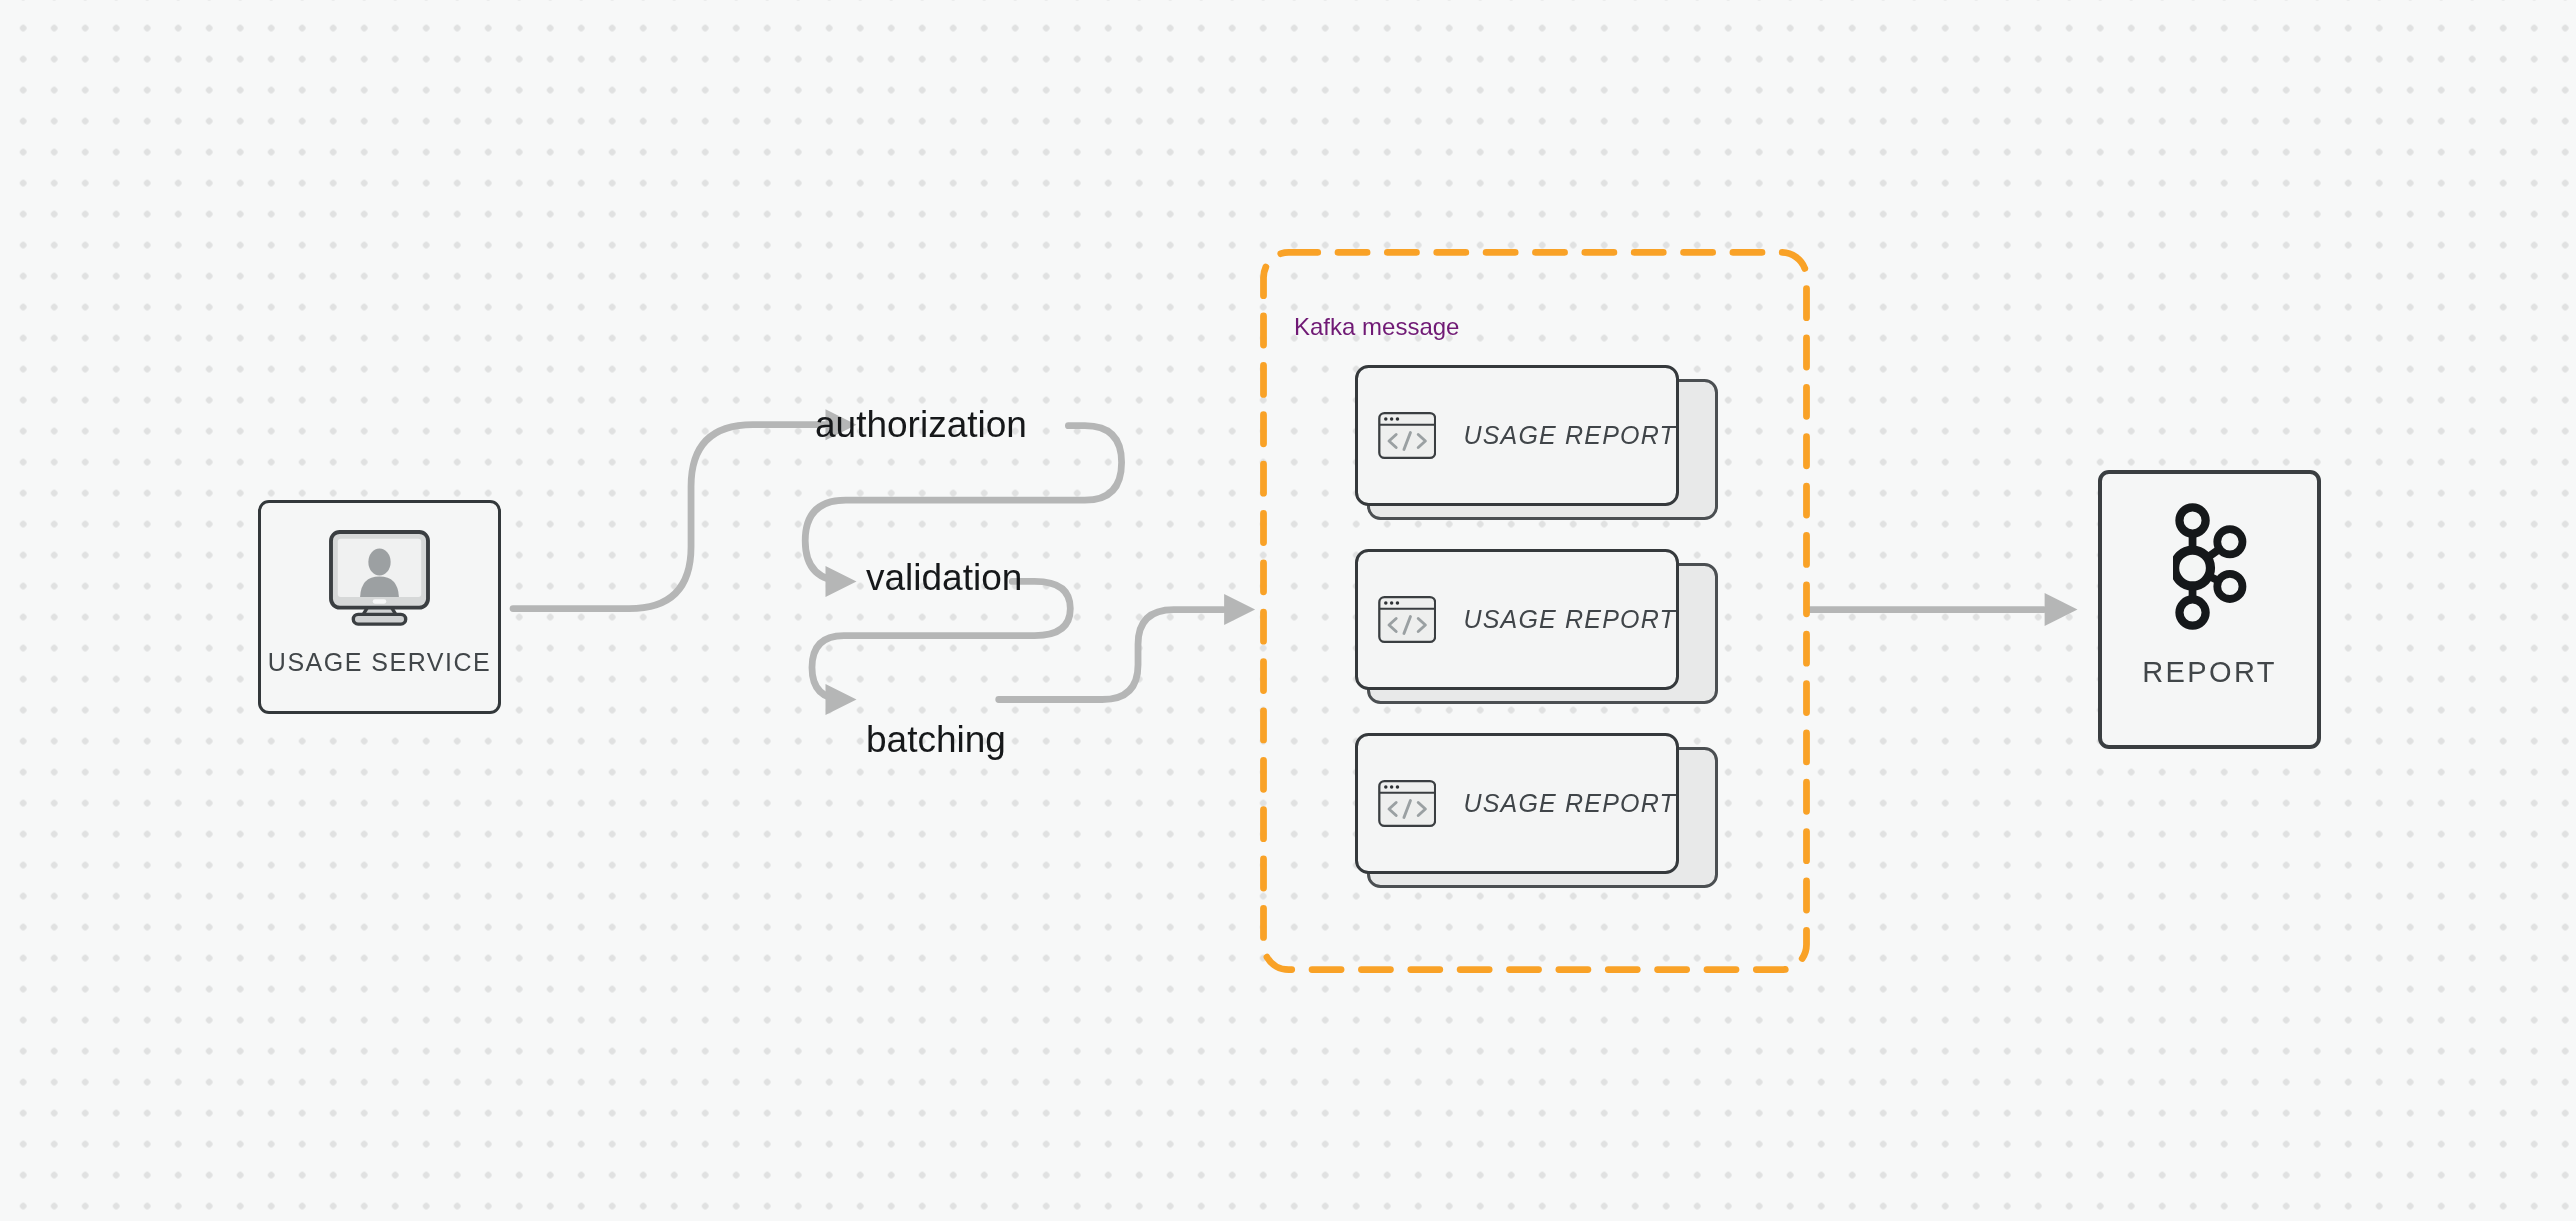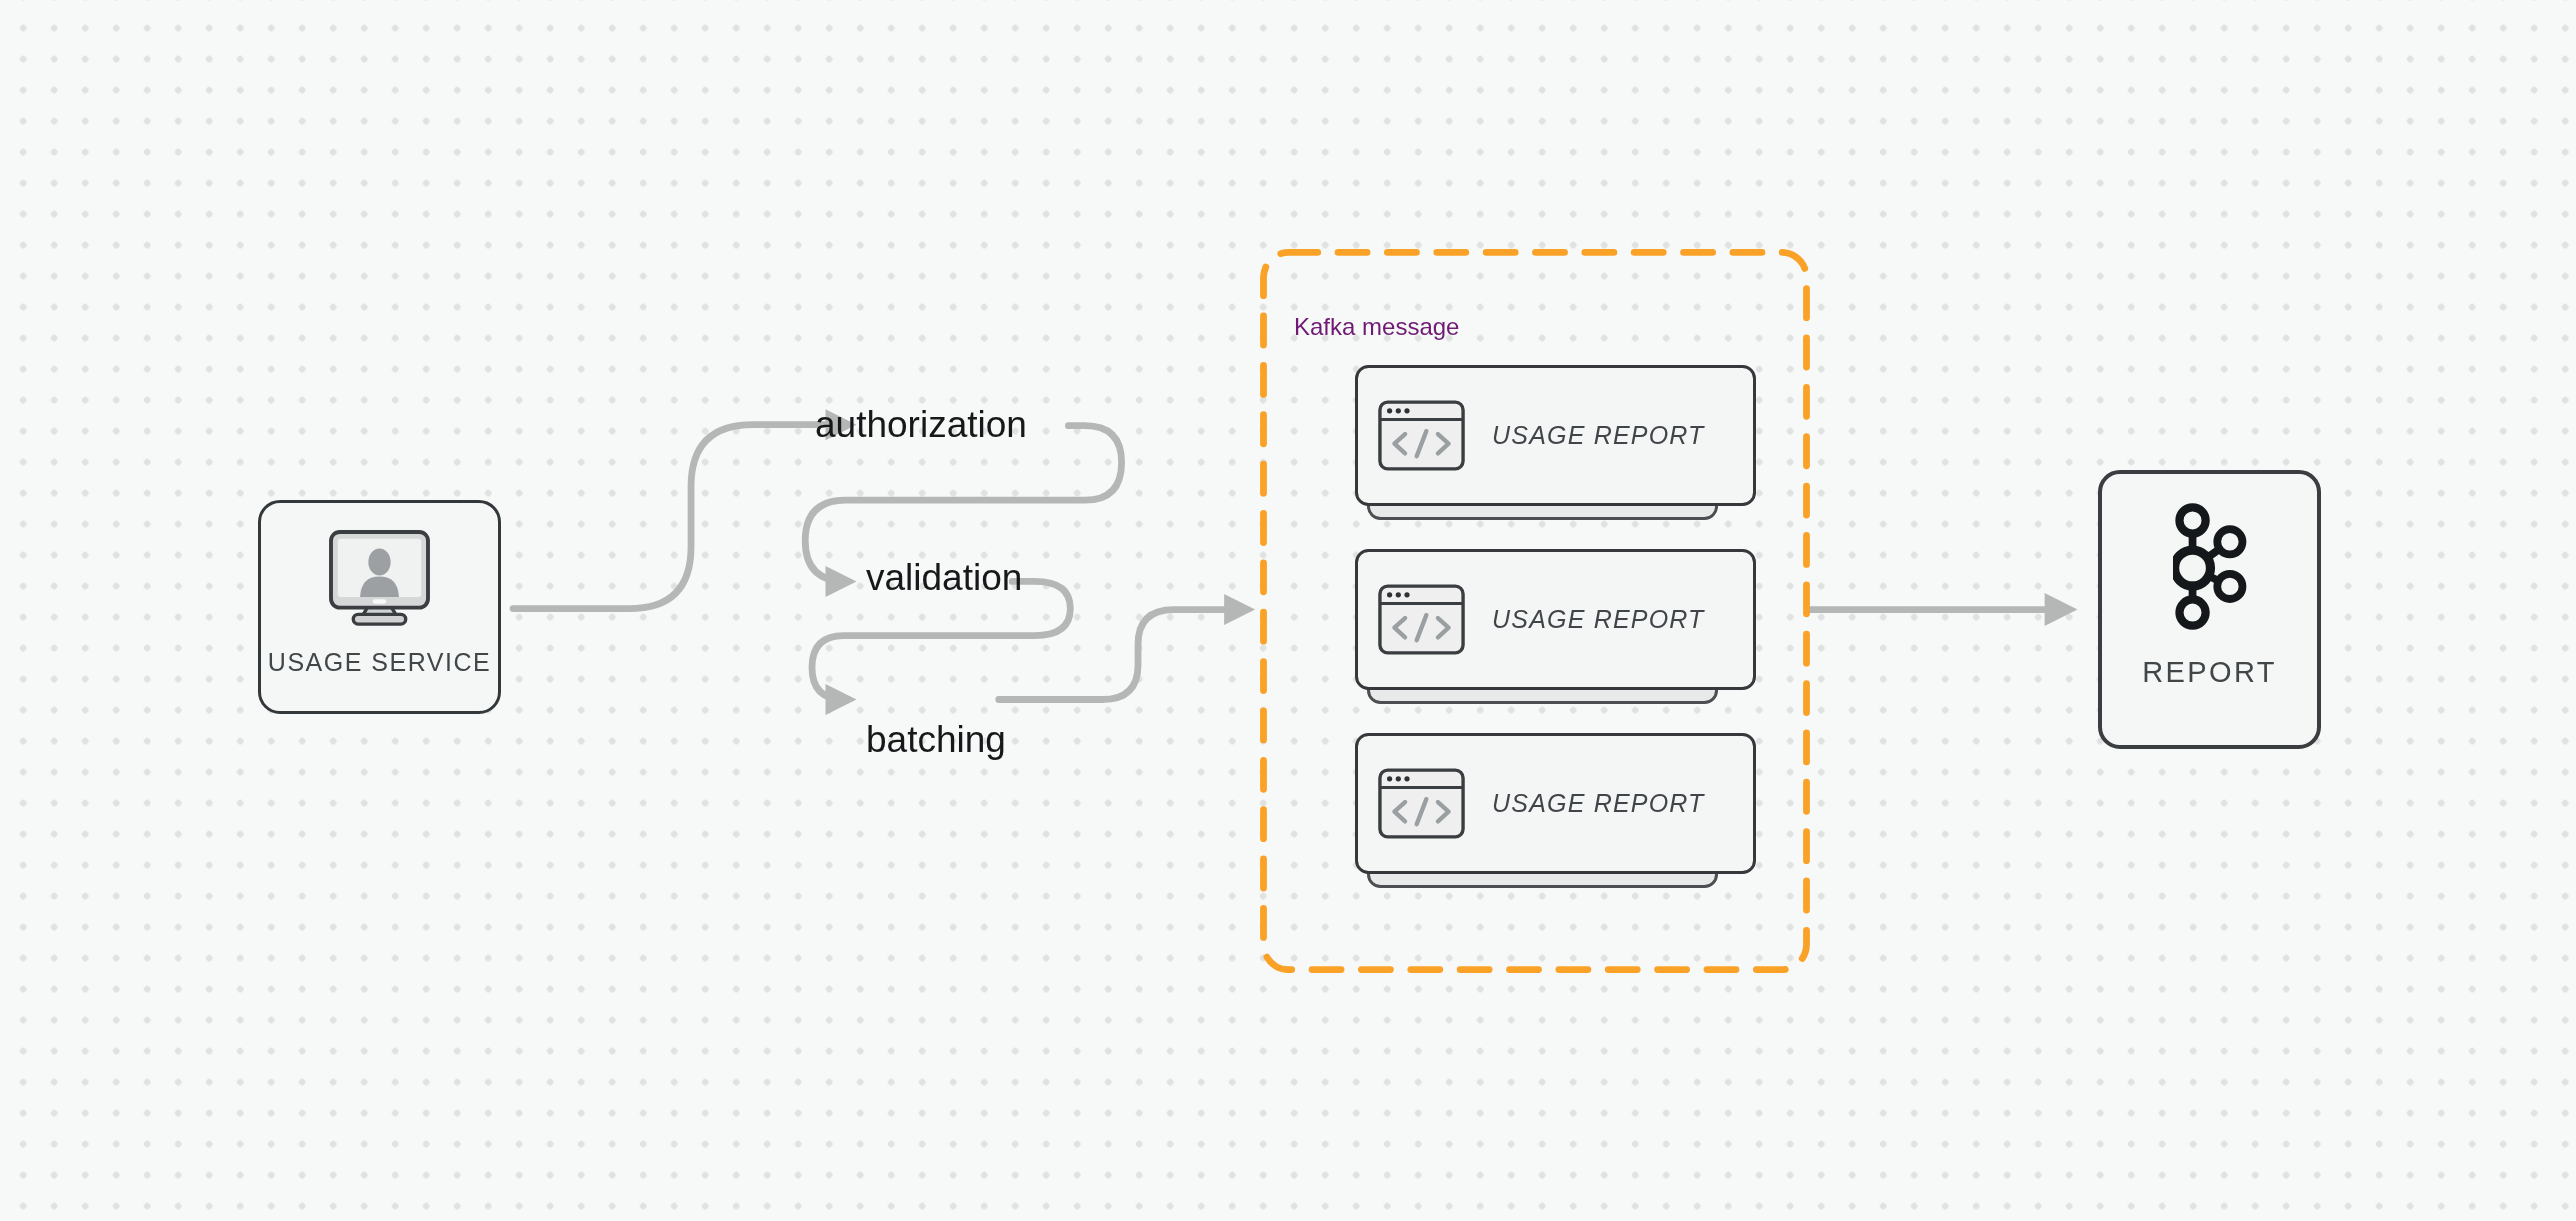--- a/index.html
+++ b/index.html
@@ -7,21 +7,21 @@
     width:2576px;height:1221px;position:relative;overflow:hidden;
     background-color:#f7f8f8;
     background-image:radial-gradient(circle,#e0e1e1 3.1px,rgba(224,225,225,0) 3.3px);
     background-size:31px 31px;
     background-position:7.7px 12.6px;
     font-family:"Liberation Sans",sans-serif;
   }
   .connector-layer{position:absolute;left:0;top:0;width:2576px;height:1221px;z-index:1;}
   .node{
     position:absolute;box-sizing:border-box;background:#f5f6f6;
-    border:3.9px solid #33383b;border-radius:22px;z-index:2;
+    border:3.9px solid #33383b;border-radius:11px;z-index:2;
     display:flex;flex-direction:column;align-items:center;
   }
   #usage-node{left:258px;top:500px;width:243px;height:214px;padding-top:27px;}
   #kafka-node{left:2098px;top:470px;width:223px;height:279px;border-width:4.8px;border-color:#3a3e41;padding-top:29px;}
   .node-label{
     color:#414649;font-size:25px;letter-spacing:1.5px;line-height:29px;
     margin-top:21px;white-space:nowrap;
   }
   #kafka-node .node-label{font-size:29px;letter-spacing:2.4px;margin-top:25px;line-height:33px;}
   .step-label{
@@ -37,21 +37,21 @@
     position:absolute;left:34px;top:56px;color:#701a75;font-size:24px;
     line-height:43px;white-space:nowrap;
   }
   .report-card{position:absolute;left:95px;width:351px;height:141px;}
   .report-card.c1{top:116px;} .report-card.c2{top:300px;} .report-card.c3{top:484px;}
   .card-shadow{
     position:absolute;left:11.6px;top:13.5px;width:351px;height:141px;box-sizing:border-box;
     background:#e8e9e9;border:3.9px solid #4b4f52;border-radius:13.5px;z-index:0;
   }
   .card-face{
-    position:absolute;left:0;top:0;width:401px;height:141px;box-sizing:border-box;
+    position:absolute;left:0;top:0;width:324px;height:141px;box-sizing:border-box;
     background:#f4f5f5;border:3.9px solid #35393c;border-radius:13.5px;z-index:1;
     display:flex;align-items:center;padding-left:20px;
   }
   .card-label{
     margin-left:27px;font-style:italic;font-size:25px;letter-spacing:1.2px;
     color:#404549;white-space:nowrap;
   }
 </style>
 </head>
 <body>

